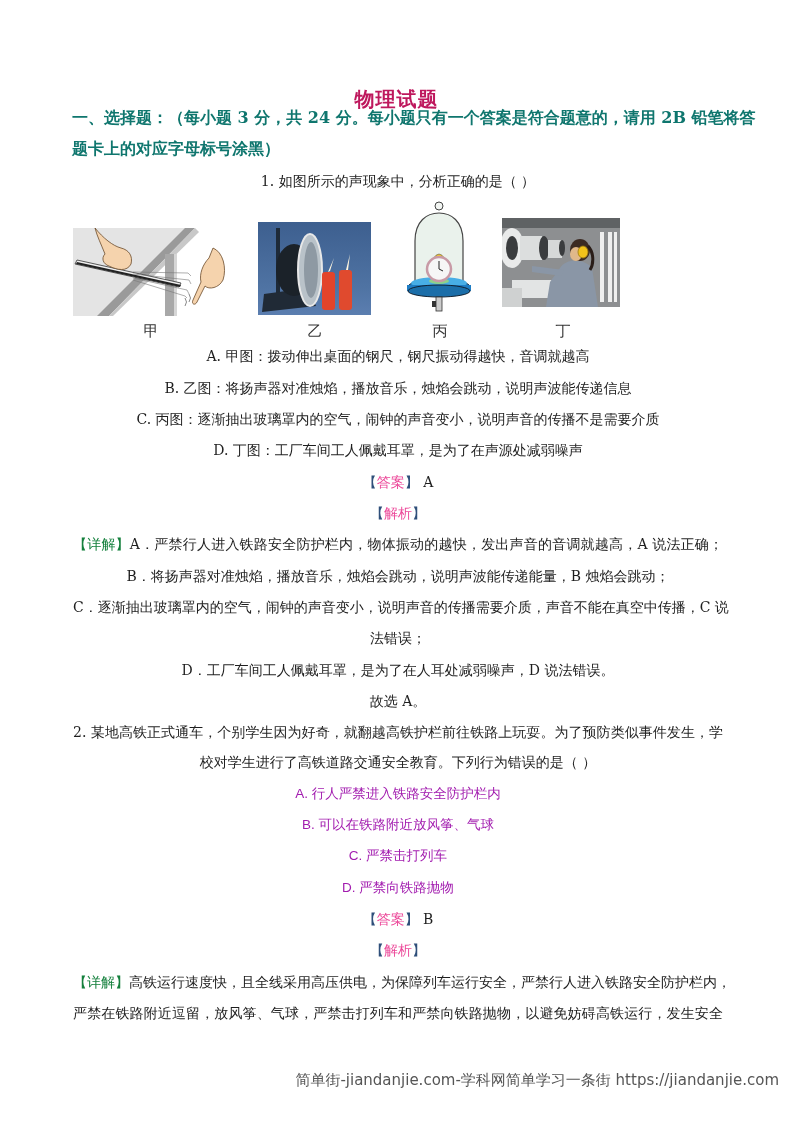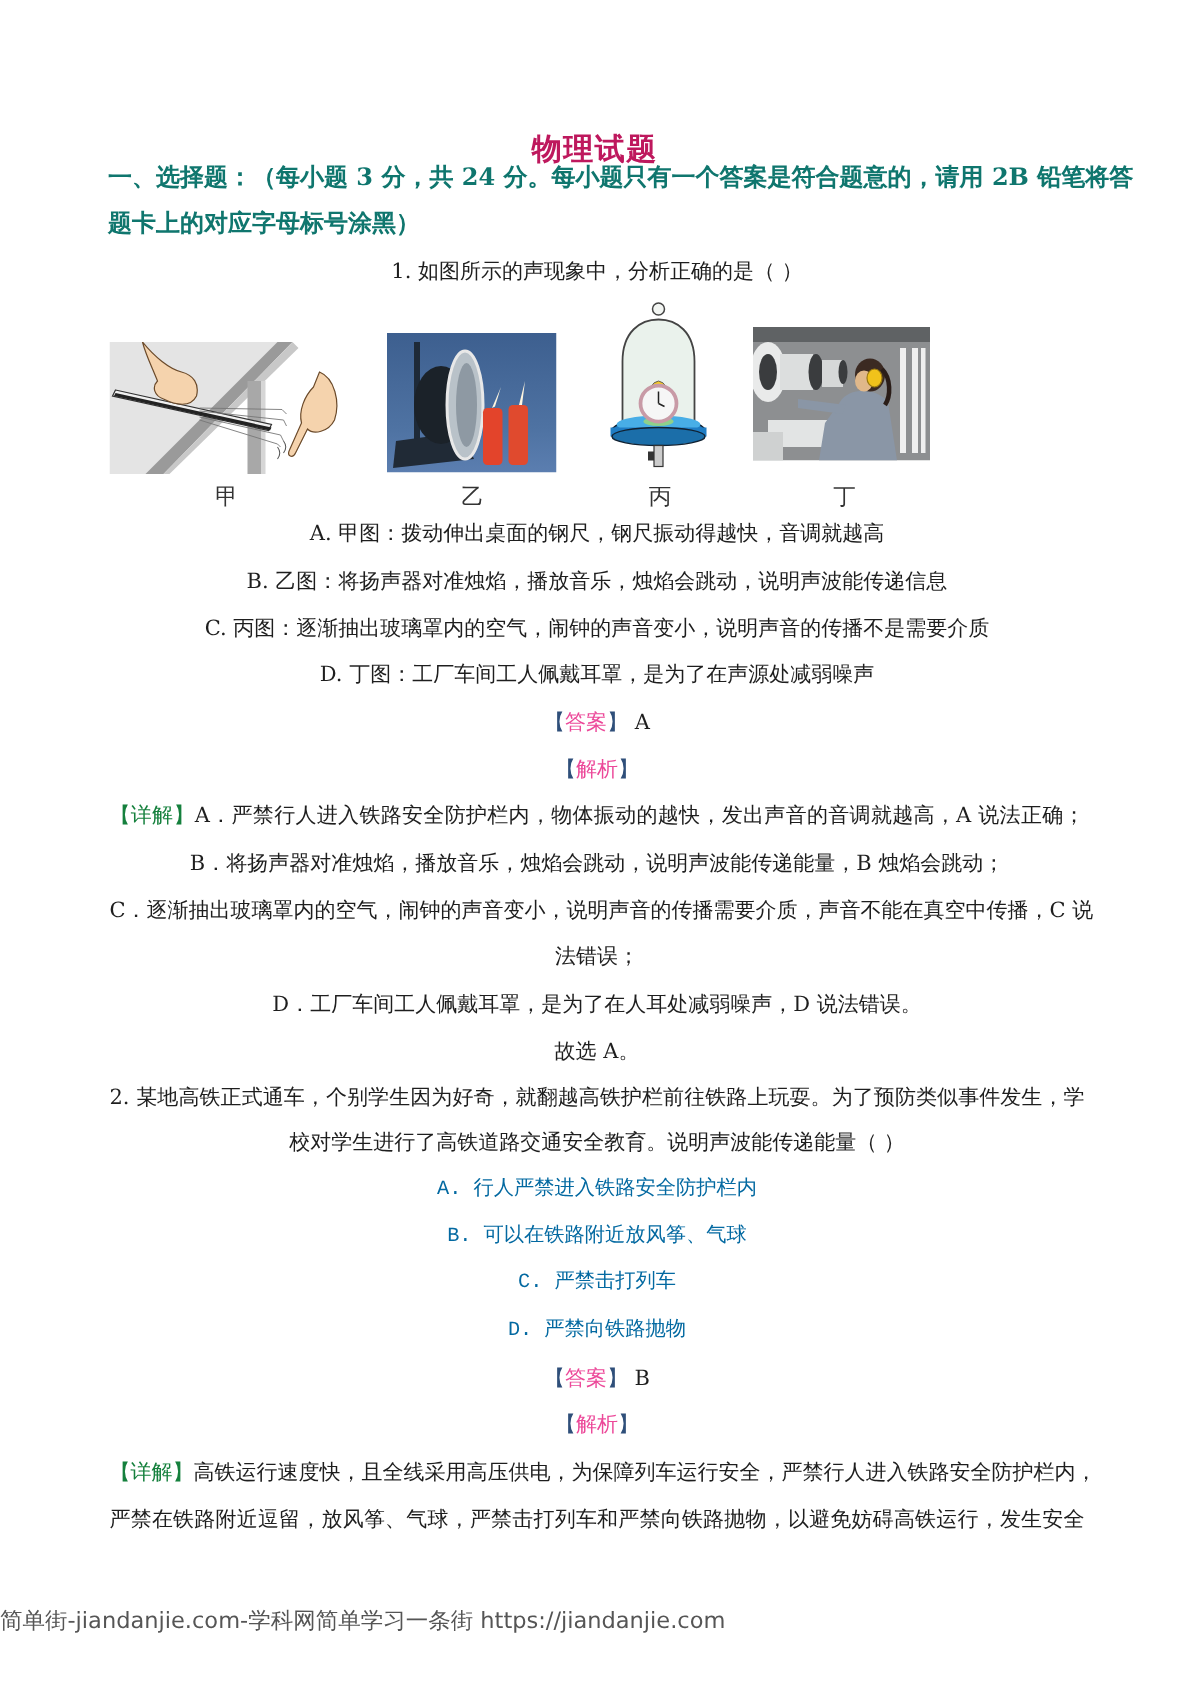--- a/index.html
+++ b/index.html
@@ -6,28 +6,28 @@
   body { width: 793px; height: 1122px; position: relative; overflow: hidden;
          font-family: "DejaVu Serif", "Liberation Serif", serif; color: #1e1e1e; }
   .ln { position: absolute; left: 73px; width: 650px; height: 20px; line-height: 20px;
         font-size: 14px; white-space: nowrap; text-align: center; }
   .ln.full { text-align: justify; text-align-last: justify; }
   .title { position: absolute; left: 0; width: 793px; top: 69px; text-align: center;
            font-size: 20px; font-weight: bold; line-height: 26px; letter-spacing: 1px; color: #be185d; margin-top: 17px; }
   .sec { position: absolute; left: 72px; width: 650px; font-size: 16px; font-weight: bold;
          line-height: 22px; height: 22px; white-space: nowrap; color: #0f766e; }
   .sec.full { text-align: justify; text-align-last: justify; }
-  .opt2 { font-family: Liberation Mono, monospace; font-size: 13.5px; color: #0369a1; }
+  .opt2 { font-family: Liberation Sans, sans-serif; font-size: 13.5px; color: #a21caf; }
   .lbl-blue .br { color: #2f4f7a; }
   .lbl-blue .tx { color: #ec4899; }
   .lbl-detail { color: #15803d; }
   .fig { position: absolute; }
   .fig-label { position: absolute; top: 321px; width: 40px; text-align: center; font-size: 15px;
                line-height: 20px; color: #333; }
-  .footer { position: absolute; left: 0; width: 779px; top: 1069px; text-align: left;
+  .footer { position: absolute; left: 0; width: 779px; top: 1069px; text-align: right;
             font-family: "DejaVu Sans", "Liberation Sans", sans-serif; font-size: 15px; color: #555; line-height: 22px; }
 </style>
 </head>
 <body>
 
 <div class="title">物理试题</div>
 
 <div class="sec full" style="top:107px">一、选择题：（每小题 3 分，共 24 分。每小题只有一个答案是符合题意的，请用 2B 铅笔将答</div>
 <div class="sec" style="top:138px">题卡上的对应字母标号涂黑）</div>
 
@@ -129,21 +129,21 @@
 </div>
 
 <div class="ln full" style="top:534px"><span class="lbl-detail">【详解】</span><span>A．严禁行人进入铁路安全防护栏内，物体振动的越快，发出声音的音调就越高，A 说法正确；</span></div>
 <div class="ln" style="top:566px">B．将扬声器对准烛焰，播放音乐，烛焰会跳动，说明声波能传递能量，B 烛焰会跳动；</div>
 <div class="ln full" style="top:597px">C．逐渐抽出玻璃罩内的空气，闹钟的声音变小，说明声音的传播需要介质，声音不能在真空中传播，C 说</div>
 <div class="ln" style="top:628px">法错误；</div>
 <div class="ln" style="top:660px">D．工厂车间工人佩戴耳罩，是为了在人耳处减弱噪声，D 说法错误。</div>
 <div class="ln" style="top:691px">故选 A。</div>
 
 <div class="ln full" style="top:722px">2. 某地高铁正式通车，个别学生因为好奇，就翻越高铁护栏前往铁路上玩耍。为了预防类似事件发生，学</div>
-<div class="ln" style="top:752px">校对学生进行了高铁道路交通安全教育。说明声波能传递能量（    ）</div>
+<div class="ln" style="top:752px">校对学生进行了高铁道路交通安全教育。下列行为错误的是（    ）</div>
 
 <div class="ln opt2" style="top:784px">A.  行人严禁进入铁路安全防护栏内</div>
 <div class="ln opt2" style="top:815px">B.  可以在铁路附近放风筝、气球</div>
 <div class="ln opt2" style="top:846px">C.  严禁击打列车</div>
 <div class="ln opt2" style="top:878px">D.  严禁向铁路抛物</div>
 
 <div class="ln" style="top:909px">
   <span class="lbl-blue"><span class="br">【</span><span class="tx">答案</span><span class="br">】</span></span>
   <span>B</span>
 </div>

